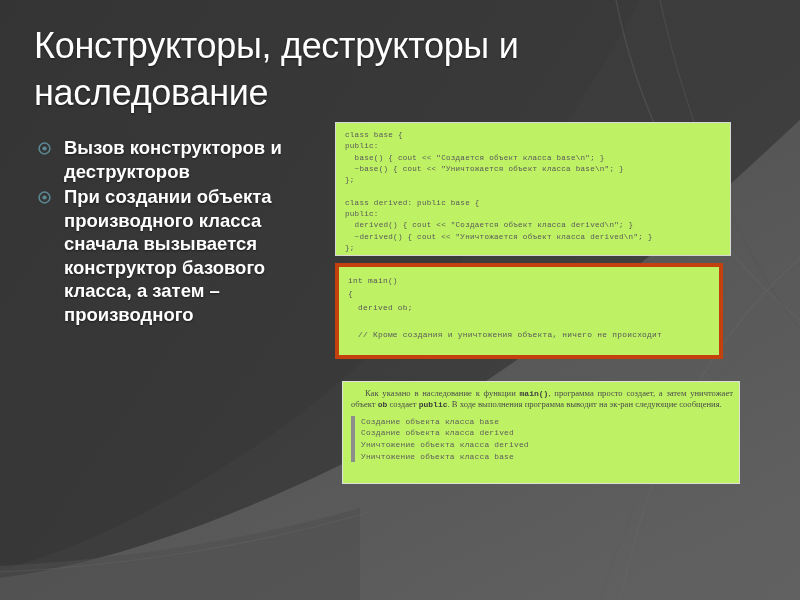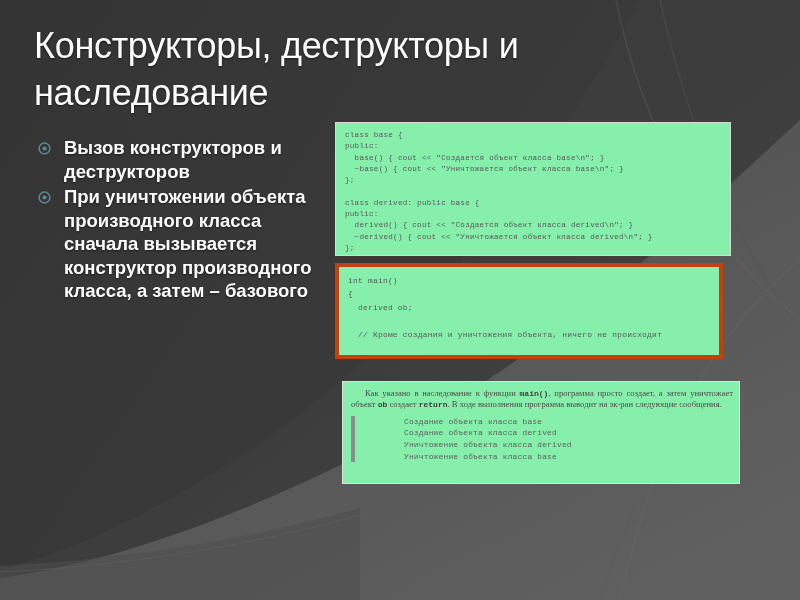--- a/index.html
+++ b/index.html
@@ -60,21 +60,21 @@
     color:#ffffff;
     font-size:18.5px;
     line-height:23.5px;
     font-weight:700;
     text-shadow:0 1px 2px rgba(0,0,0,.5);
   }
 
   
   .panel{
     position:absolute;
-    background:#86efac;
+    background:#bef264;
     box-sizing:border-box;
     overflow:hidden;
   }
   .panel-inner{
     box-sizing:border-box;
     width:100%;height:100%;
     padding:7px 8px 6px 9px;
   }
   .code{
     font-family:"Liberation Mono","DejaVu Sans Mono",monospace;
@@ -119,21 +119,20 @@
   .explain-para b{
     font-family:Liberation Mono, monospace;
     font-weight:700;
     font-size:8px;
     color:#3d3d3d;
   }
 
   .output-block{
     display:flex;
     margin-top:3px;
-    gap:43px;
   }
   .output-bar{
     flex:0 0 auto;
     width:4px;
     background:#8d8d8d;
     margin-right:6px;
   }
   .output-lines{
     font-family:"Liberation Mono","DejaVu Sans Mono",monospace;
     color:#5d5d5d;
@@ -198,30 +197,30 @@
     <div class="bullet-row">
       <span class="bullet-marker">
         <svg width="13" height="13" viewBox="0 0 13 13" aria-hidden="true">
           <circle cx="6.5" cy="6.5" r="5.4" fill="none" stroke="#5b8a96" stroke-width="1.5"></circle>
           <circle cx="6.5" cy="6.5" r="2.1" fill="#5b8a96"></circle>
         </svg>
       </span>
       <span class="bullet-text">Вызов конструкторов и деструкторов</span>
     </div>
 
-
     <div class="bullet-row">
       <span class="bullet-marker">
         <svg width="13" height="13" viewBox="0 0 13 13" aria-hidden="true">
           <circle cx="6.5" cy="6.5" r="5.4" fill="none" stroke="#5b8a96" stroke-width="1.5"></circle>
           <circle cx="6.5" cy="6.5" r="2.1" fill="#5b8a96"></circle>
         </svg>
       </span>
-      <span class="bullet-text">При уничтожении объекта производного класса сначала вызывается конструктор производного класса, а затем – базового</span>
-    </div>
+      <span class="bullet-text">При создании объекта производного класса сначала вызывается конструктор базового класса, а затем – производного</span>
+    </div>
+
 
   </div>
 
   <div class="panel" id="panel-code-classes">
     <div class="panel-inner">
       <div class="code">class base {
 public:
   base() { cout &lt;&lt; "Создается объект класса base\n"; }
   ~base() { cout &lt;&lt; "Уничтожается объект класса base\n"; }
 };
@@ -243,21 +242,21 @@
   // Кроме создания и уничтожения объекта, ничего не происходит
 
   return 0;
 }</div>
     </div>
   </div>
 
   <div class="panel" id="panel-explanation">
     <div class="panel-inner">
 
-      <p class="explain-para"><span>Как указано в наследование к функции </span><b>main()</b><span>, программа просто создает, а затем уничтожает объект </span><b>ob</b><span> создает </span><b>return</b><span>. В ходе выполнения программа выводит на эк-ран следующие сообщения.</span></p>
+      <p class="explain-para"><span>Как указано в наследование к функции </span><b>main()</b><span>, программа просто создает, а затем уничтожает объект </span><b>ob</b><span> создает </span><b>public</b><span>. В ходе выполнения программа выводит на эк-ран следующие сообщения.</span></p>
 
       <div class="output-block">
         <div class="output-bar"></div>
         <div class="output-lines">Создание объекта класса base
 Создание объекта класса derived
 Уничтожение объекта класса derived
 Уничтожение объекта класса base</div>
       </div>
 
     </div>

